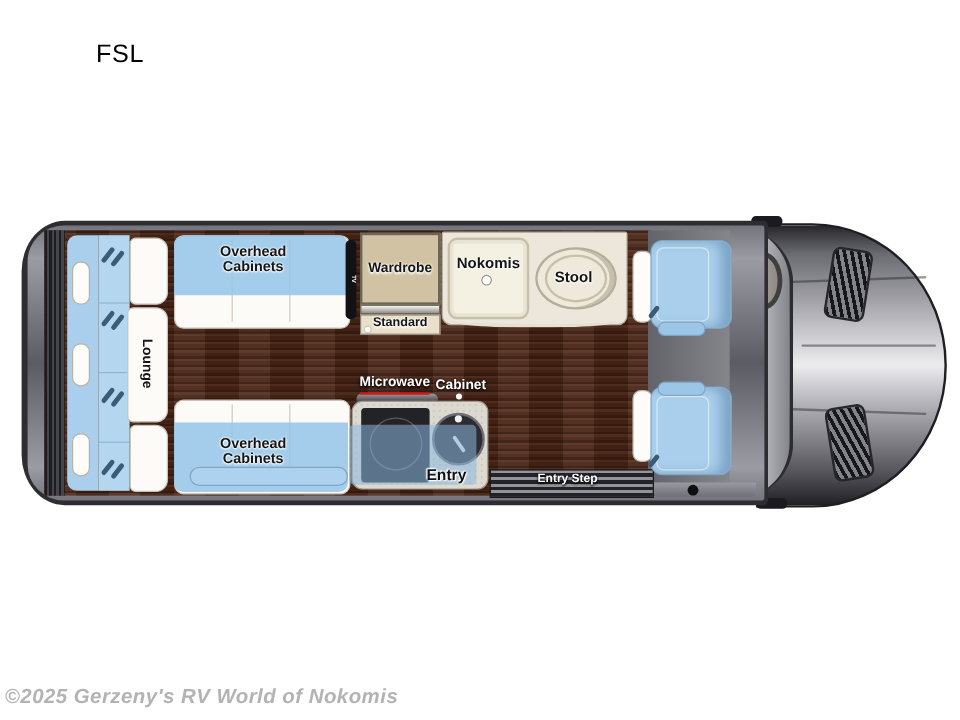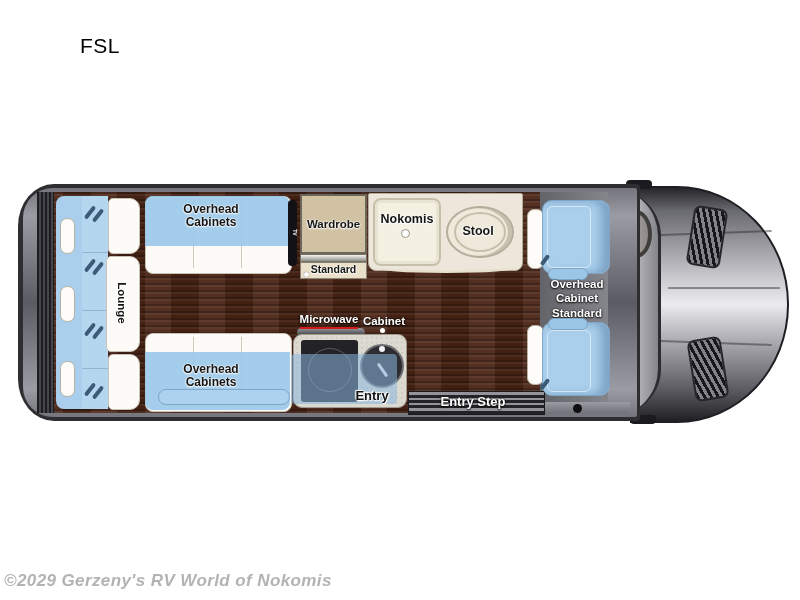--- a/index.html
+++ b/index.html
@@ -163,32 +163,31 @@
   <div class="abs counter"></div>
   <div class="abs fridgefront"></div>
   <div class="abs burner"></div>
   <div class="abs sink"></div>
   <div class="abs fdot" style="left:379px;top:346px;width:6px;height:6px;position:absolute;"></div>
   <div class="abs fhandle"></div>
   <div class="abs" style="left:291px;top:354px;width:106px;height:50px;background:rgba(139,184,222,.55);border-radius:4px;"></div>
   <div class="abs" style="left:340px;top:388px;width:64px;font-size:13px;font-weight:bold;color:#111;text-align:center;text-shadow:0 0 2px #fff,0 0 2px #fff,1px 1px 1px #fff,-1px -1px 1px #fff;">Entry</div>
 
   <div class="abs steps"></div>
-  <div class="abs lblw" style="left:428px;top:394px;width:90px;font-size:13px;">Entry Step</div>
+  <div class="abs lblw" style="left:428px;top:394px;width:90px;font-size:10px;">Entry Step</div>
   <div class="abs rocker"></div>
   <div class="abs wheel"></div>
 
   <div class="abs pill" style="left:527px;top:209px;width:15px;height:58px;"></div>
   <div class="abs seat" style="left:542px;top:200px;width:68px;height:74px;"></div>
   <div class="abs seatin" style="left:547px;top:206px;width:42px;height:60px;position:absolute;"></div>
   <div class="abs seatpill" style="left:548px;top:268px;width:38px;height:10px;"></div>
   <div class="abs belt" style="left:543px;top:254px;height:12px;"></div>
 
-  <div class="abs lblw" style="left:541px;top:277px;width:72px;font-size:11.5px;">Overhead Cabinet Standard</div>
 
   <div class="abs pill" style="left:527px;top:325px;width:15px;height:58px;"></div>
   <div class="abs seat" style="left:542px;top:322px;width:68px;height:74px;"></div>
   <div class="abs seatin" style="left:547px;top:330px;width:42px;height:60px;position:absolute;"></div>
   <div class="abs seatpill" style="left:548px;top:318px;width:38px;height:10px;"></div>
   <div class="abs belt" style="left:543px;top:378px;height:12px;"></div>
 
-  <div class="abs wm" style="left:4px;top:571px;">©2029 Gerzeny's RV World of Nokomis</div>
+  <div class="abs wm" style="left:4px;top:571px;">©2025 Gerzeny's RV World of Nokomis</div>
 </div>
 
 </body></html>

